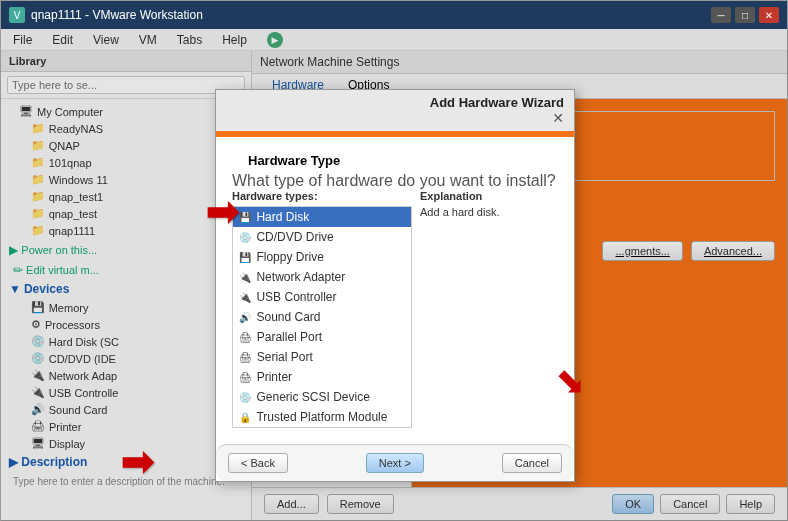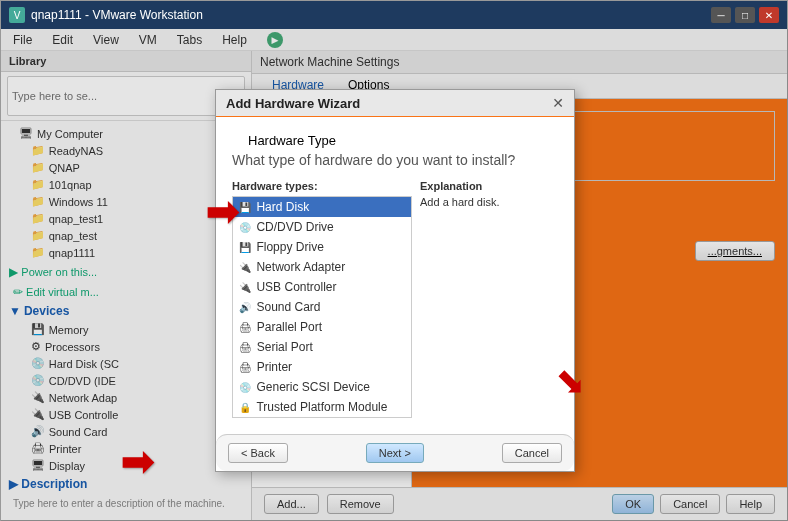--- a/index.html
+++ b/index.html
@@ -22,21 +22,21 @@
     .menu-item { font-size: 12px; color: #333; cursor: pointer; padding: 2px 4px; }
     .play-btn { background: #4a7; color: #fff; border-radius: 50%; width: 16px; height: 16px; display: flex; align-items: center; justify-content: center; font-size: 9px; margin-left: 4px; }
 
     
     .content-area { display: flex; flex: 1; overflow: hidden; }
 
     
     .library { width: 251px; border-right: 1px solid #ccc; display: flex; flex-direction: column; background: #fafafa; }
     .library-header { background: #e8e8e8; padding: 4px 8px; font-size: 11px; font-weight: bold; color: #333; border-bottom: 1px solid #ccc; }
     .library-search { padding: 4px 6px; border-bottom: 1px solid #ddd; }
-    .library-search input { width: 100%; border: 1px solid #ccc; border-radius: 2px; padding: 13px 4px; font-size: 11px; }
+    .library-search input { width: 100%; border: 1px solid #ccc; border-radius: 2px; padding: 2px 4px; font-size: 11px; }
     .library-tree { flex: 1; overflow-y: auto; padding: 4px 0; }
     .tree-item { display: flex; align-items: center; padding: 2px 8px; cursor: pointer; color: #333; }
     .tree-item.indent1 { padding-left: 18px; }
     .tree-item.indent2 { padding-left: 30px; }
     .tree-icon { margin-right: 4px; font-size: 11px; }
     .tree-label { font-size: 11px; }
     .section-header { display: flex; align-items: center; padding: 3px 8px; color: #1a5fb4; font-size: 11px; font-weight: bold; cursor: pointer; }
 
     
     .vm-settings { flex: 1; display: flex; flex-direction: column; }
@@ -71,26 +71,26 @@
 
     
     .bottom-bar { border-top: 1px solid #ccc; padding: 6px 12px; display: flex; justify-content: flex-start; gap: 8px; align-items: center; background: #f5f5f5; }
     .bottom-bar-right { margin-left: auto; display: flex; gap: 6px; }
     .btn { padding: 3px 12px; border: 1px solid #aaa; background: linear-gradient(#fff, #e8e8e8); border-radius: 3px; cursor: pointer; font-size: 11px; color: #333; }
     .btn.primary { background: linear-gradient(#d0e8ff, #a0c8f0); border-color: #7ab; }
 
     
     .modal-overlay { position: absolute; top: 28px; left: 0; width: 788px; height: 493px; background: rgba(0,0,0,0.1); display: flex; align-items: flex-start; justify-content: center; padding-top: 60px; z-index: 100; pointer-events: none; }
     .modal { background: #fff; border: 1px solid #999; box-shadow: 3px 3px 12px rgba(0,0,0,0.3); width: 360px; pointer-events: all; }
-    .modal-titlebar { background: #e8e8e8; border-bottom: 1px solid #f97316; padding: 5px 10px; display: flex; align-items: flex-end; justify-content: space-between; }
+    .modal-titlebar { background: #e8e8e8; border-bottom: 6px solid #f97316; padding: 5px 10px; display: flex; align-items: flex-end; justify-content: space-between; flex-direction: column; }
     .modal-title { font-size: 13px; font-weight: bold; color: #222; }
     .modal-close { cursor: pointer; font-size: 14px; color: #555; }
     .modal-body { padding: 16px; }
-    .modal-section-title { font-weight: normal; font-size: 13px; margin-bottom: 4px; padding-left: 16px; }
-    .modal-section-subtitle { font-size: 14px; color: #555; margin-bottom: 12px; }
+    .modal-section-title { font-weight: bold; font-size: 13px; margin-bottom: 4px; padding-left: 16px; }
+    .modal-section-subtitle { font-size: 16px; color: #555; }
     .modal-two-col { display: flex; gap: 8px; }
     .modal-col-label { font-size: 11px; font-weight: bold; color: #333; margin-bottom: 4px; }
     .hw-list { border: 1px solid #ccc; width: 180px; overflow-y: auto; }
     .hw-item { display: flex; align-items: center; padding: 3px 6px; cursor: pointer; font-size: 11px; color: #333; }
     .hw-item.selected { background: #3a6fbf; color: #fff; }
     .hw-icon { margin-right: 5px; font-size: 10px; }
     .explanation-box { flex: 1; }
     .explanation-text { font-size: 11px; color: #333; }
     .modal-footer { border-top: 1px solid #ccc; padding: 8px 12px; display: flex; justify-content: space-between; gap: 8px; background: #f5f5f5; border-radius: 11px; }
 
@@ -296,20 +296,21 @@
             <div class="status-row">
               <div class="checkbox checked">
                 <span class="check-mark">✓</span>
               </div>
               <span>Connect at power on</span>
             </div>
           </div>
 
           <div style="display:flex; gap:8px; justify-content:flex-end; margin-top: 60px;">
             <button class="btn">...gments...</button>
+            <button class="btn">Advanced...</button>
           </div>
         </div>
 
       </div>
 
       <div class="bottom-bar">
         <button class="btn">Add...</button>
         <button class="btn">Remove</button>
         <div class="bottom-bar-right">
           <button class="btn primary">OK</button>

